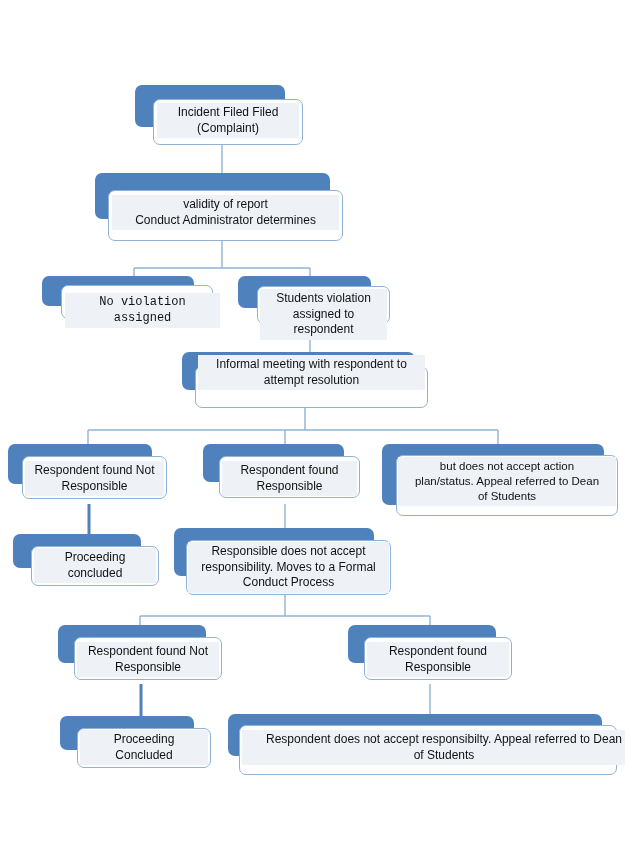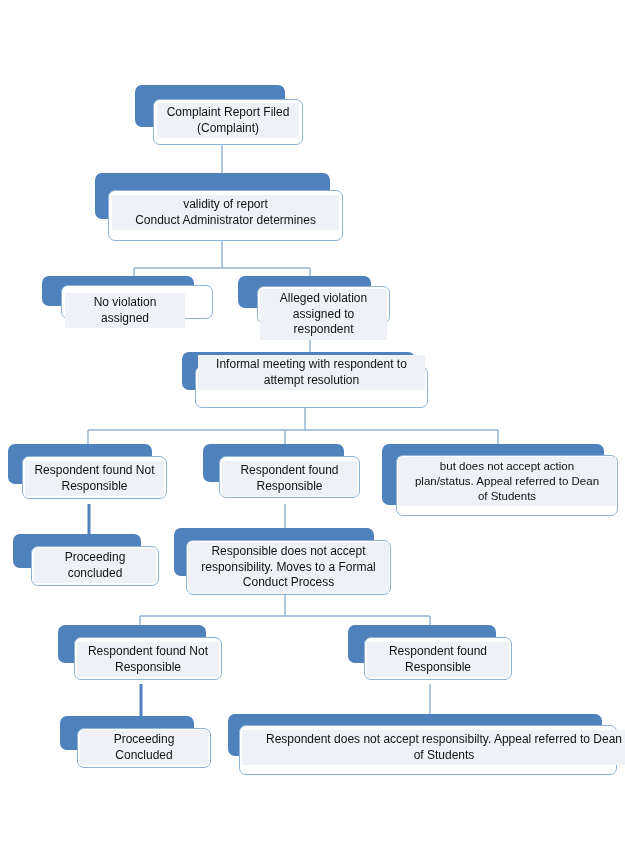--- a/index.html
+++ b/index.html
@@ -96,47 +96,47 @@
 
       <path d="M 89 504 L 89 538"></path>
       <path d="M 141 684 L 141 720"></path>
     </g>
   </svg>
 
   <div class="node" style="left:135px; top:85px; width:168px; height:60px;">
     <div class="plate" style="width:150px; height:42px;"></div>
     <div class="card" style="left:18px; top:14px; width:150px; height:46px;"></div>
     <div class="textwrap" style="left:22px; width:142px; top:18px; font-size:12px;">
-      <span>Complaint Report Filed</span>
+      <span>Incident Filed Filed</span>
       <span>(Complaint)</span>
     </div>
   </div>
 
   <div class="node" style="left:95px; top:173px; width:252px; height:70px;">
     <div class="plate" style="width:235px; height:46px;"></div>
     <div class="card" style="left:13px; top:17px; width:235px; height:51px;"></div>
     <div class="textwrap" style="left:17px; width:227px; top:22px; font-size:12px;">
       <span>validity of report</span>
       <span>Conduct Administrator determines</span>
     </div>
   </div>
 
   <div class="node" style="left:42px; top:276px; width:172px; height:50px;">
     <div class="plate" style="width:152px; height:30px;"></div>
     <div class="card" style="left:19px; top:9px; width:152px; height:34px;"></div>
-    <div class="textwrap" style="left:23px; width:120px; top:17px; font-size:12px;">
+    <div class="textwrap" style="left:23px; width:155px; top:17px; font-size:12px;font-family:Liberation Mono, monospace;">
       <span>No violation assigned</span>
     </div>
   </div>
 
   <div class="node" style="left:238px; top:276px; width:152px; height:52px;">
     <div class="plate" style="width:133px; height:32px;"></div>
     <div class="card" style="left:19px; top:10px; width:133px; height:38px;"></div>
     <div class="textwrap" style="left:22px; width:127px; top:13px; font-size:12px;">
-      <span>Alleged violation</span>
+      <span>Students violation</span>
       <span>assigned to respondent</span>
     </div>
   </div>
 
   <div class="node" style="left:182px; top:352px; width:250px; height:58px;">
     <div class="plate" style="width:233px; height:38px;"></div>
     <div class="card" style="left:13px; top:14px; width:233px; height:42px;"></div>
     <div class="textwrap" style="left:16px; width:227px; top:3px; font-size:12px;">
       <span>Informal meeting with respondent to</span>
       <span>attempt resolution</span>

